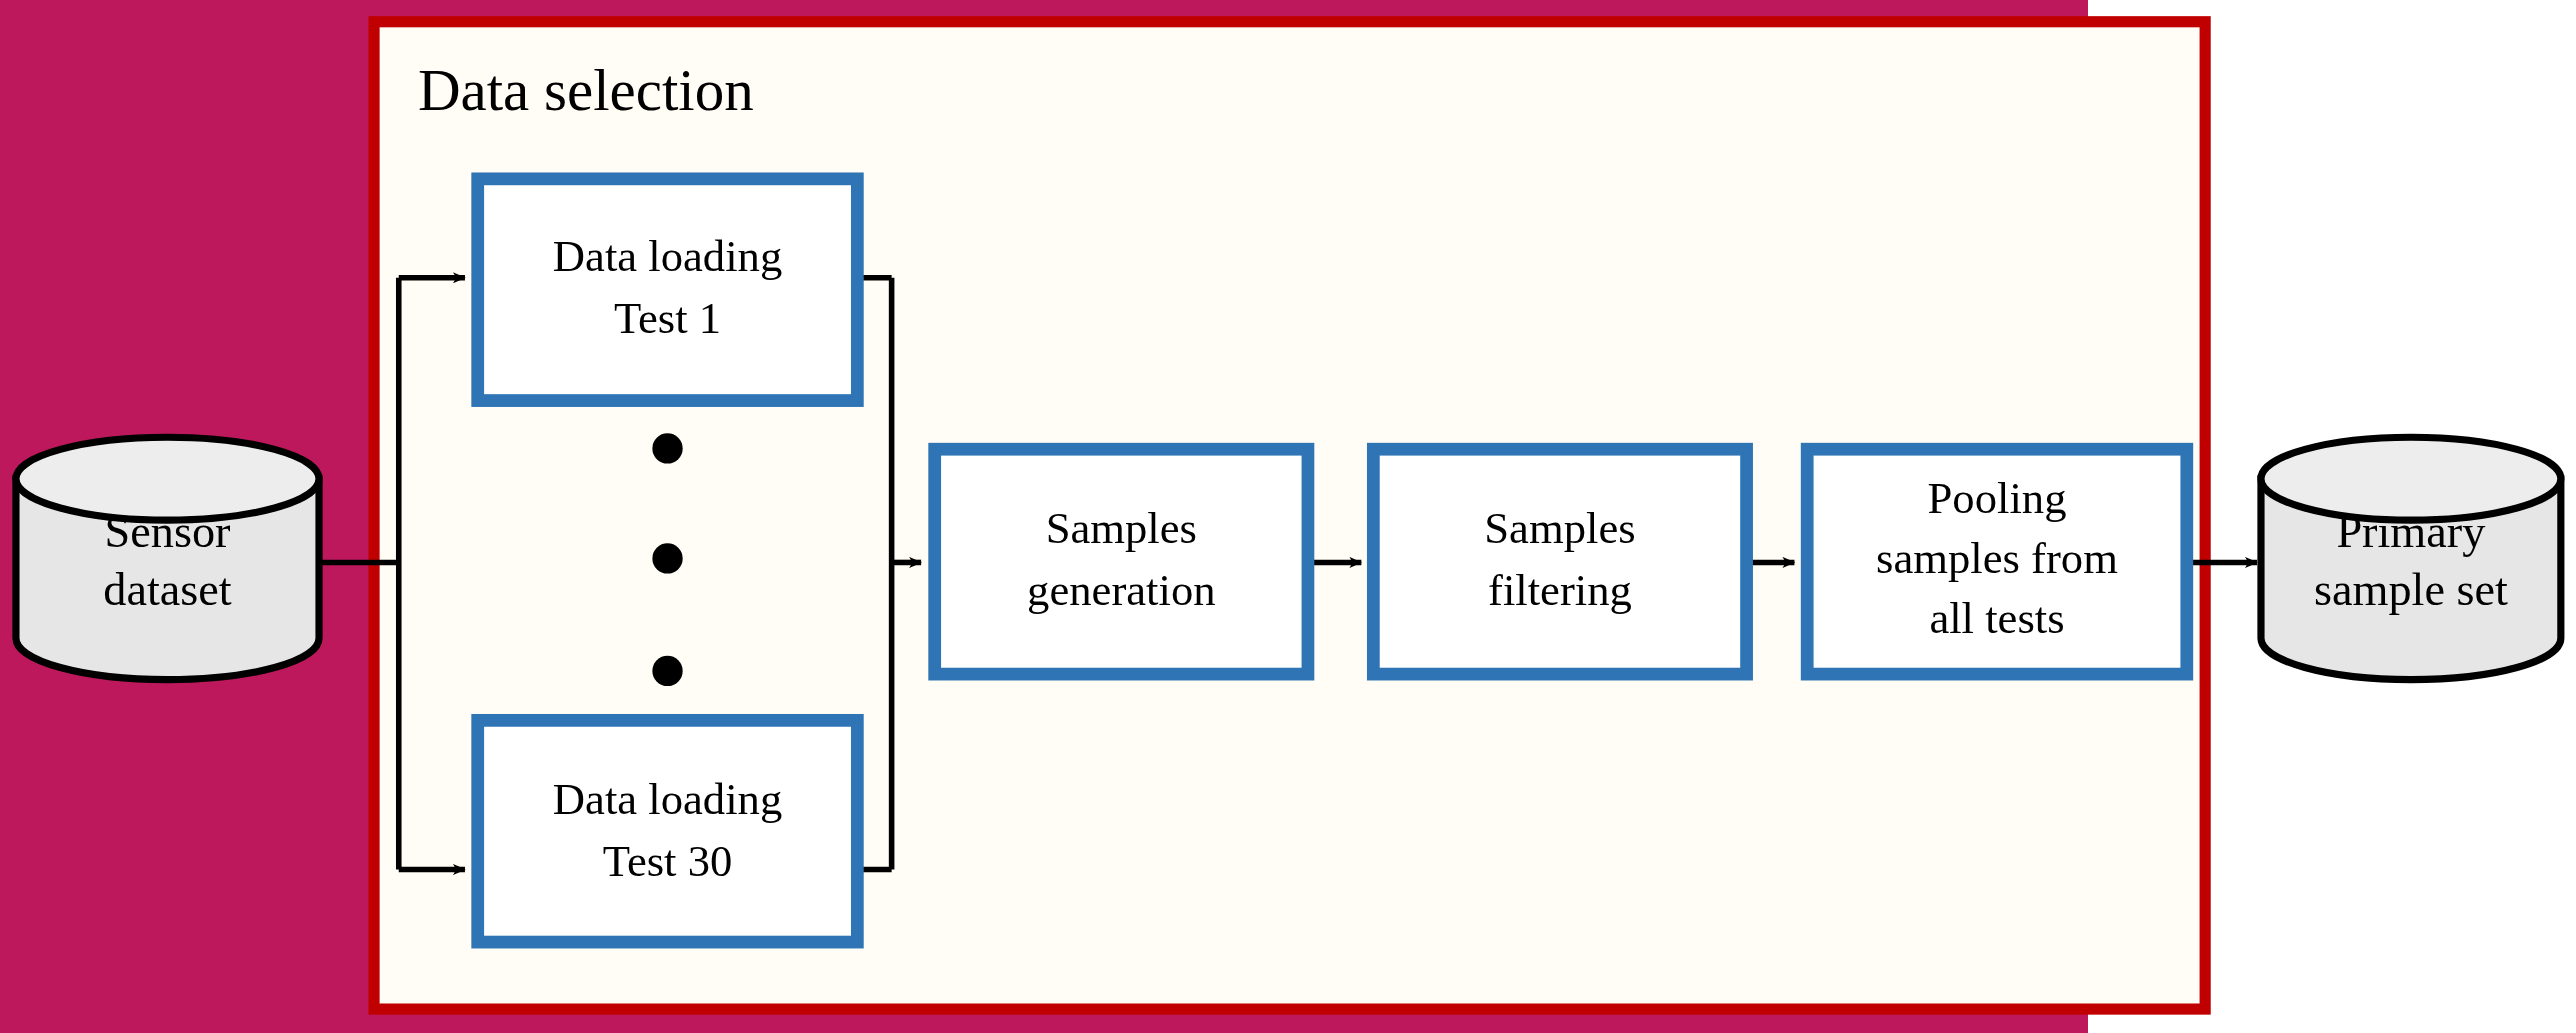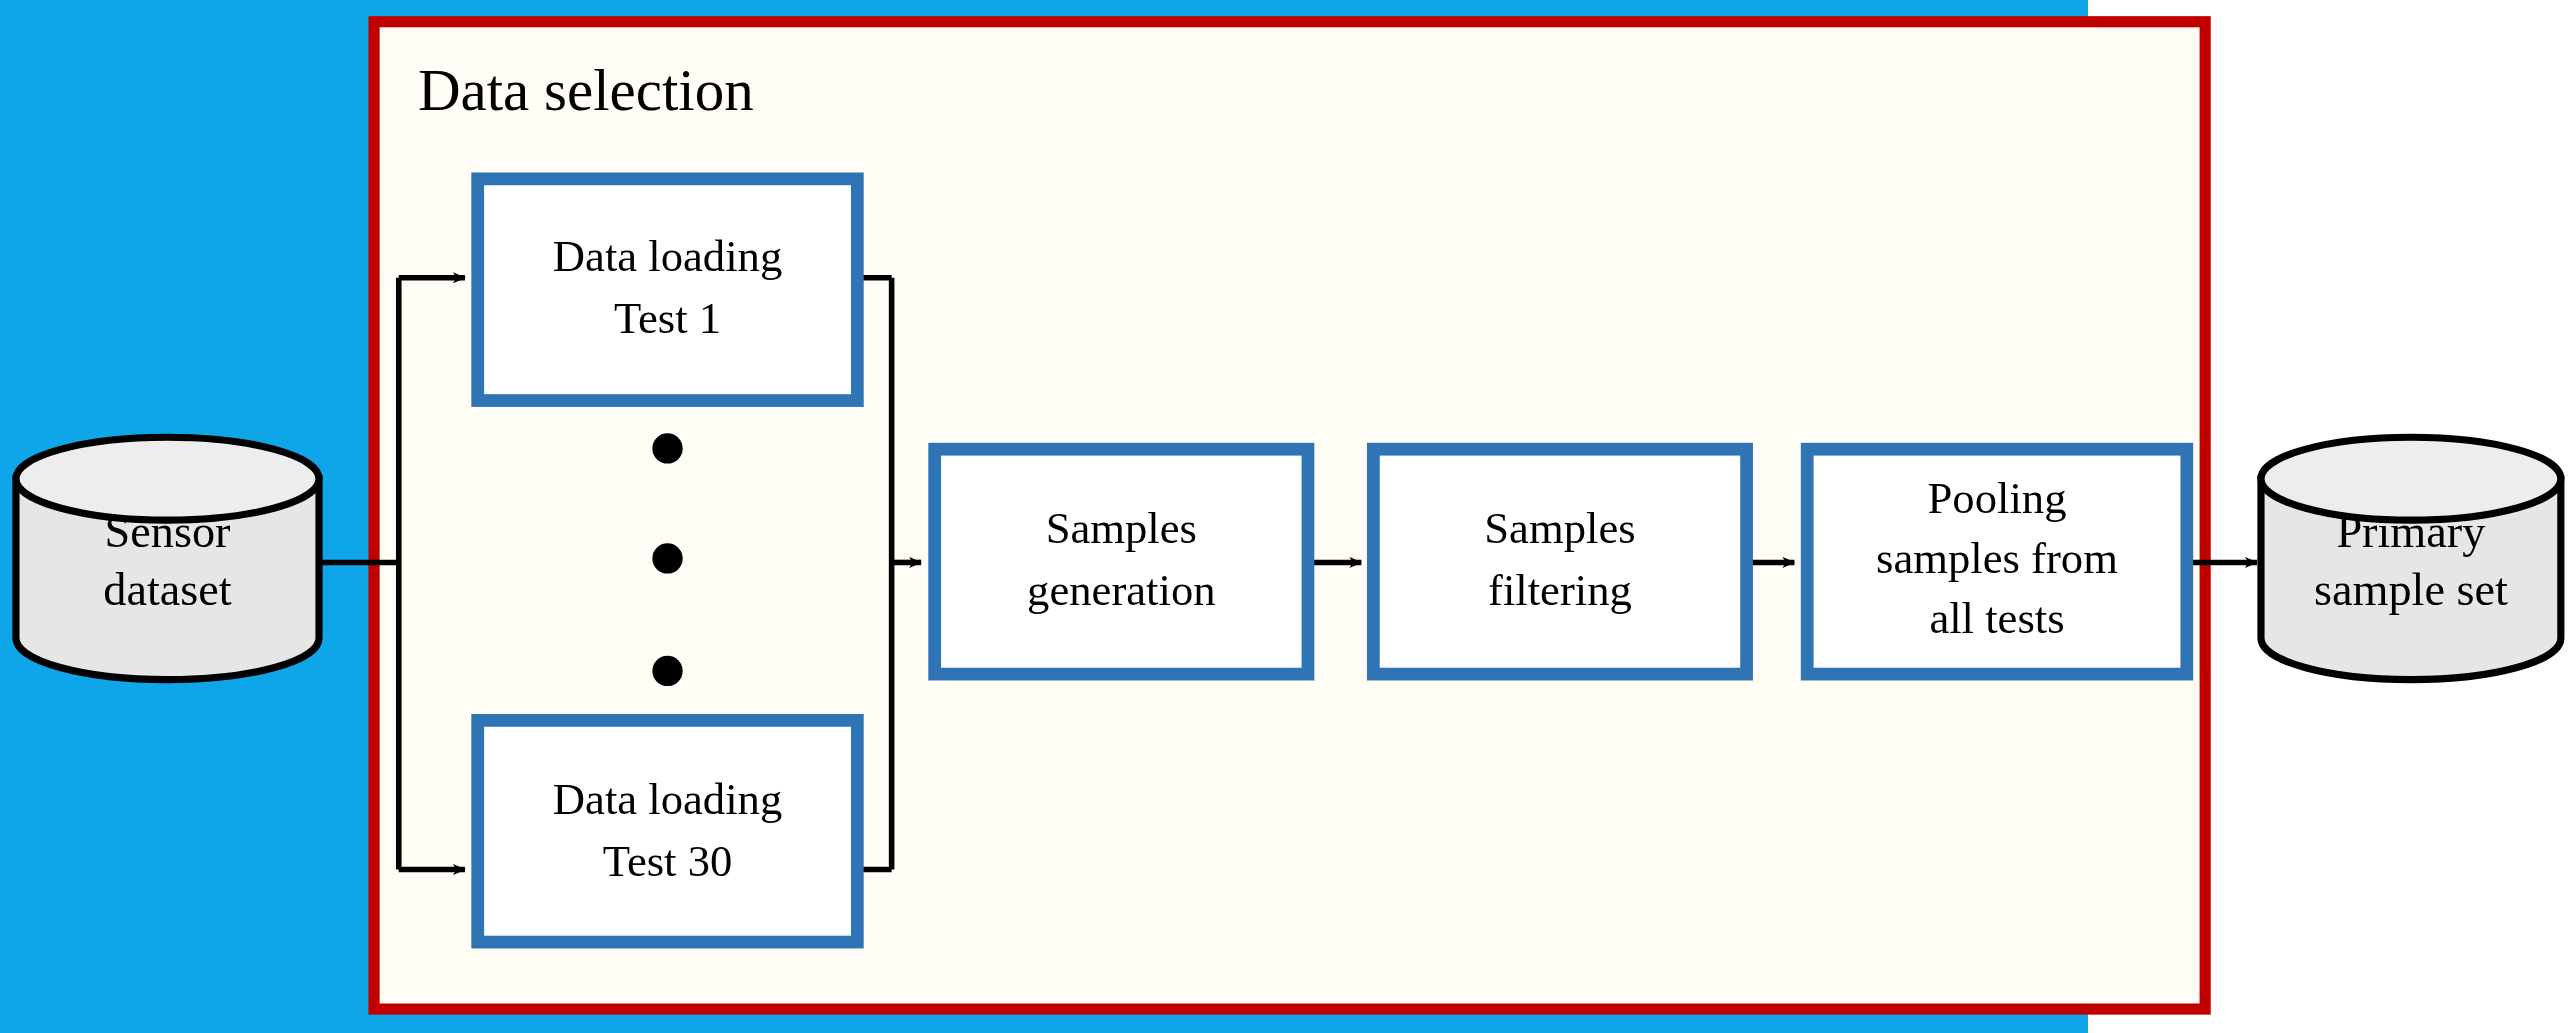--- a/index.html
+++ b/index.html
@@ -10,21 +10,21 @@
   body {
     width: 2576px;
     height: 1034px;
     overflow: hidden;
     font-family: "Liberation Serif", "DejaVu Serif", serif;
   }
   #diagram-root {
     position: relative;
     width: 2088px;
     height: 1034px;
-    background: #0ea5e9;
+    background: #be185d;
   }
   svg.canvas {
     position: absolute;
     left: 0;
     top: 0;
     width: 2576px;
     height: 1034px;
     display: block;
   }
   .node-label {

